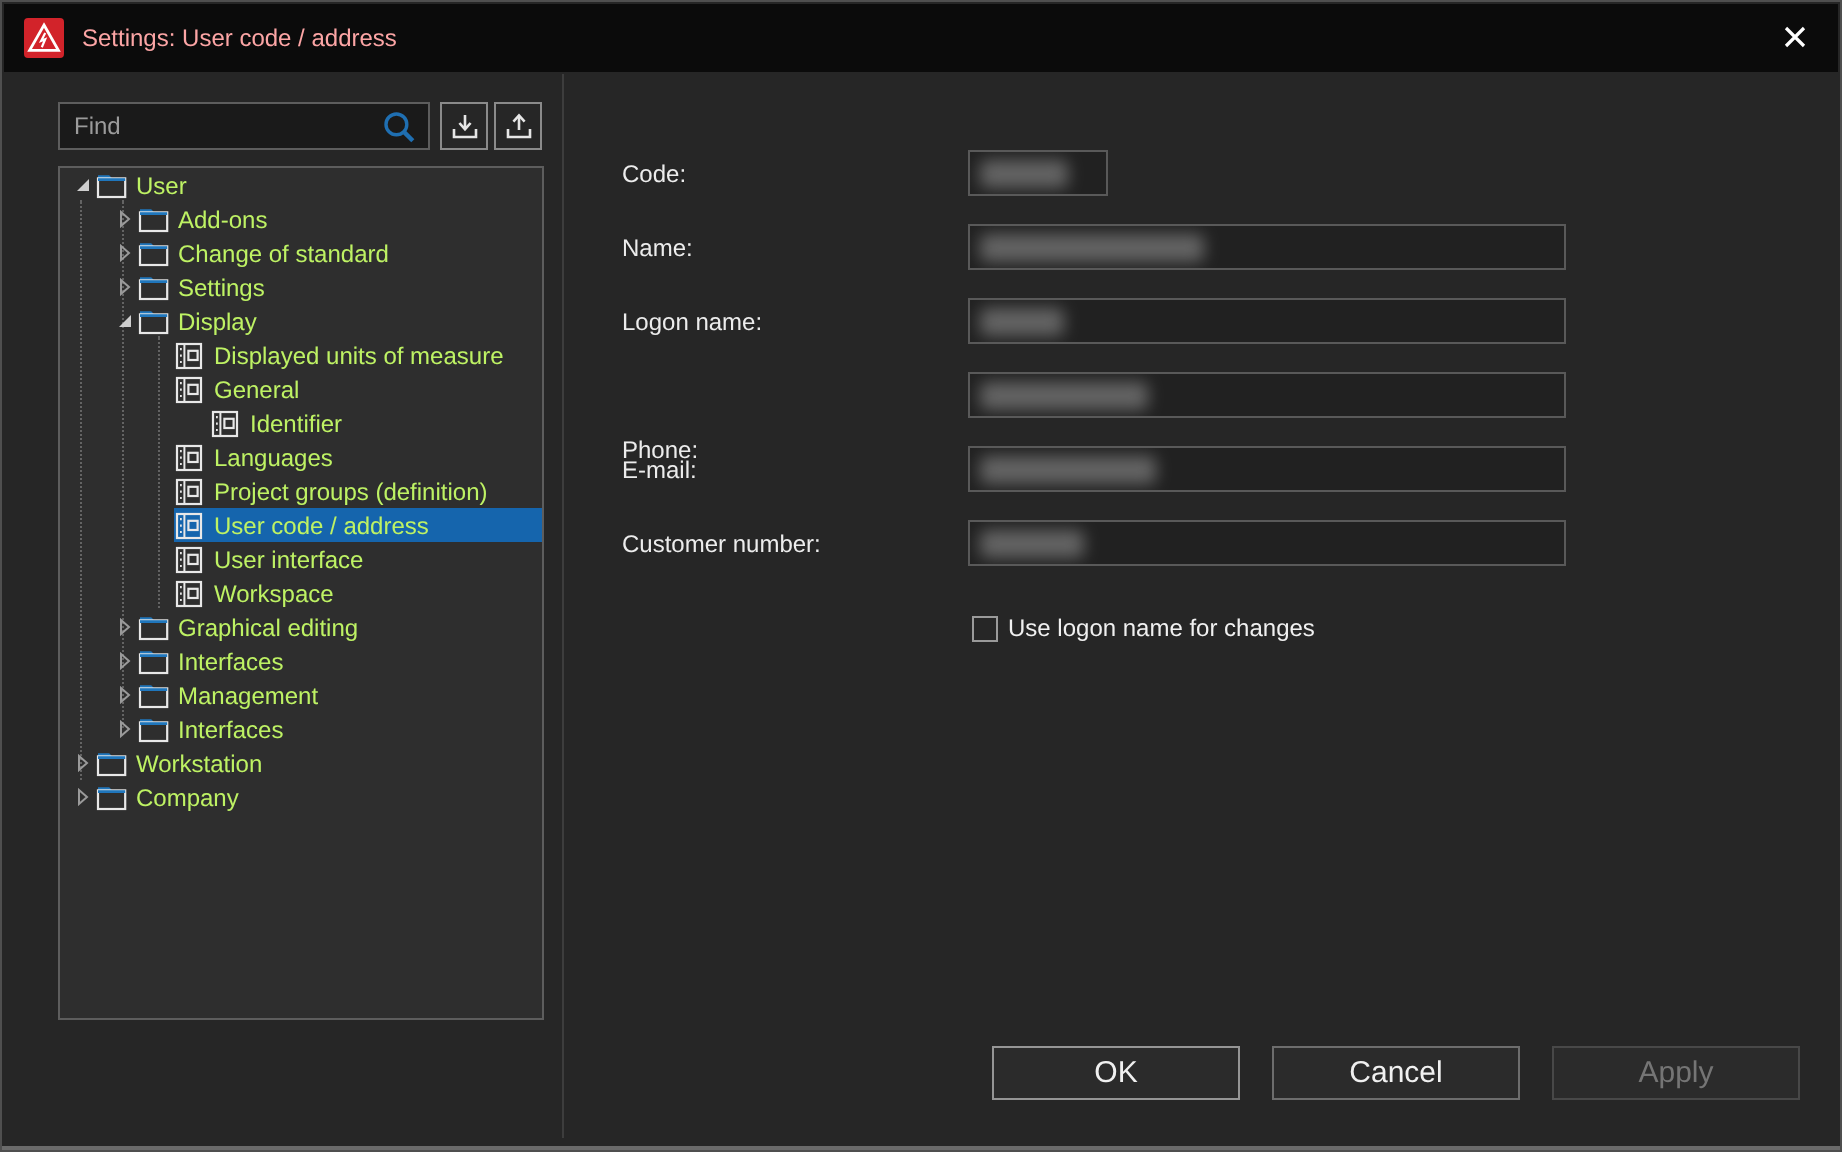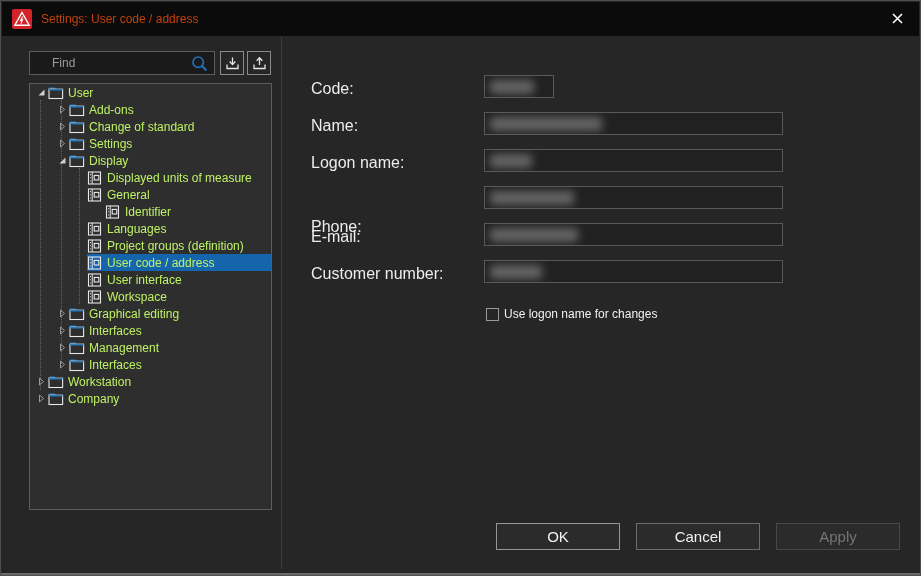--- a/index.html
+++ b/index.html
@@ -8,31 +8,31 @@
   .window {
     position:relative; width:921px; height:576px;
     background:#262626; border:1px solid #4f4f4f; overflow:hidden;
   }
   
   .titlebar {
     position:absolute; left:1px; top:1px; right:1px; height:34px;
     background:#0b0b0b; display:flex; align-items:center;
   }
   .app-logo { width:20px; height:20px; margin-left:10px; flex:0 0 auto; }
-  .title-text { color:#c2410c; font-size:12px; margin-left:9px; }
+  .title-text { color:#fca5a5; font-size:12px; margin-left:9px; }
   .close-btn {
     position:absolute; right:8px; top:3px; width:28px; height:26px;
     display:flex; align-items:center; justify-content:center; cursor:pointer;
   }
   .close-btn svg { display:block; }
   
   .search-box {
     position:absolute; left:28px; top:50px; width:186px; height:24px;
     background:#1a1a1a; border:1px solid #5d5d5d;
-    display:flex; align-items:center;padding-left:15px;
+    display:flex; align-items:center;
   }
   .search-box .ph { color:#9b9b9b; font-size:12px; margin-left:7px; flex:1; }
   .search-box .mag { margin-right:6px; flex:0 0 auto; }
   .tool-btn {
     position:absolute; top:50px; width:24px; height:24px;
     background:#262626; border:1px solid #8a8a8a;
     display:flex; align-items:center; justify-content:center; cursor:pointer;
   }
   #btn-import { left:219px; }
   #btn-export { left:246px; }
@@ -50,21 +50,21 @@
     display:flex; align-items:center; justify-content:center;
   }
   .tree-row .rowc {
     display:flex; align-items:center; height:17px; flex:1; min-width:0;
   }
   .tree-row .rowc.sel { background:#1565ad; }
   .tree-row .ticon { width:16px; height:14px; flex:0 0 auto; margin-right:4px; display:flex; align-items:center; }
   
   .splitter { position:absolute; left:280px; top:36px; width:1px; height:532px; background:#3d3d3d; }
   
-  .field-label { position:absolute; left:310px; color:#ececec; font-size:16px; }
+  .field-label { position:absolute; left:310px; color:#ececec; font-size:12px; }
   .field-input {
     position:absolute; left:483px; height:23px;
     background:#212121; border:1px solid #595959; overflow:hidden;
   }
   .redact {
     position:absolute; left:5px; top:4px; height:14px; border-radius:3px;
     background:#7a7a7a; filter:blur(4px); opacity:.75;
   }
   .check-row {
     position:absolute; left:485px; top:306px; display:flex; align-items:center; cursor:pointer;

